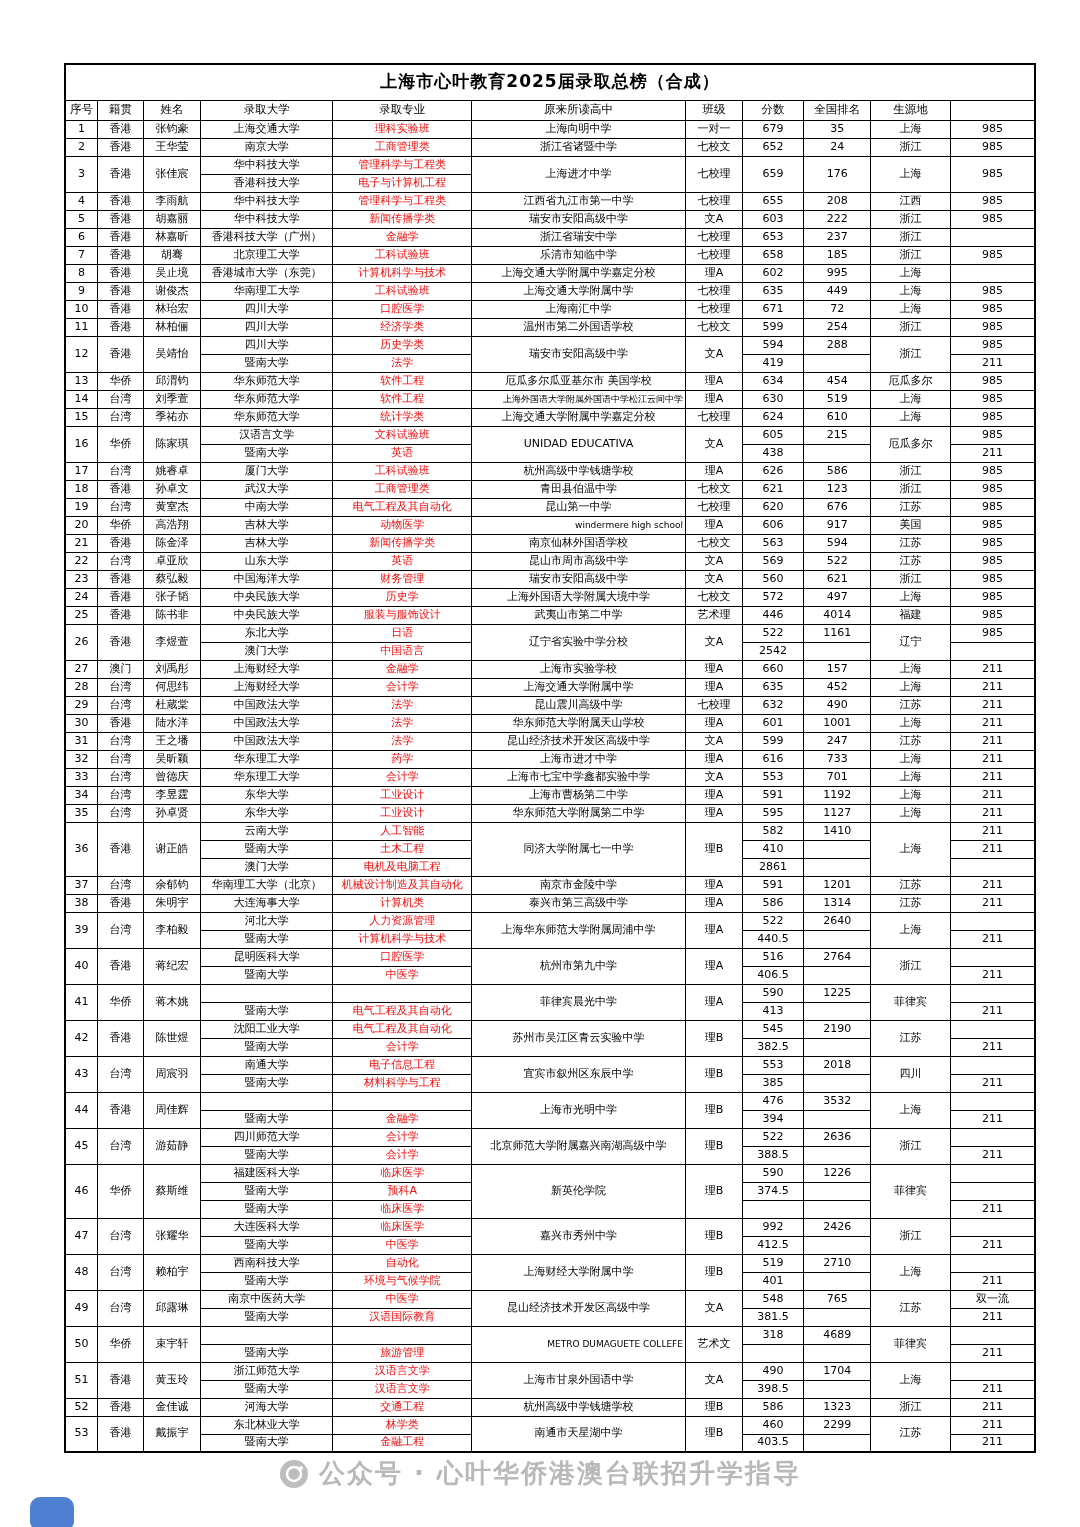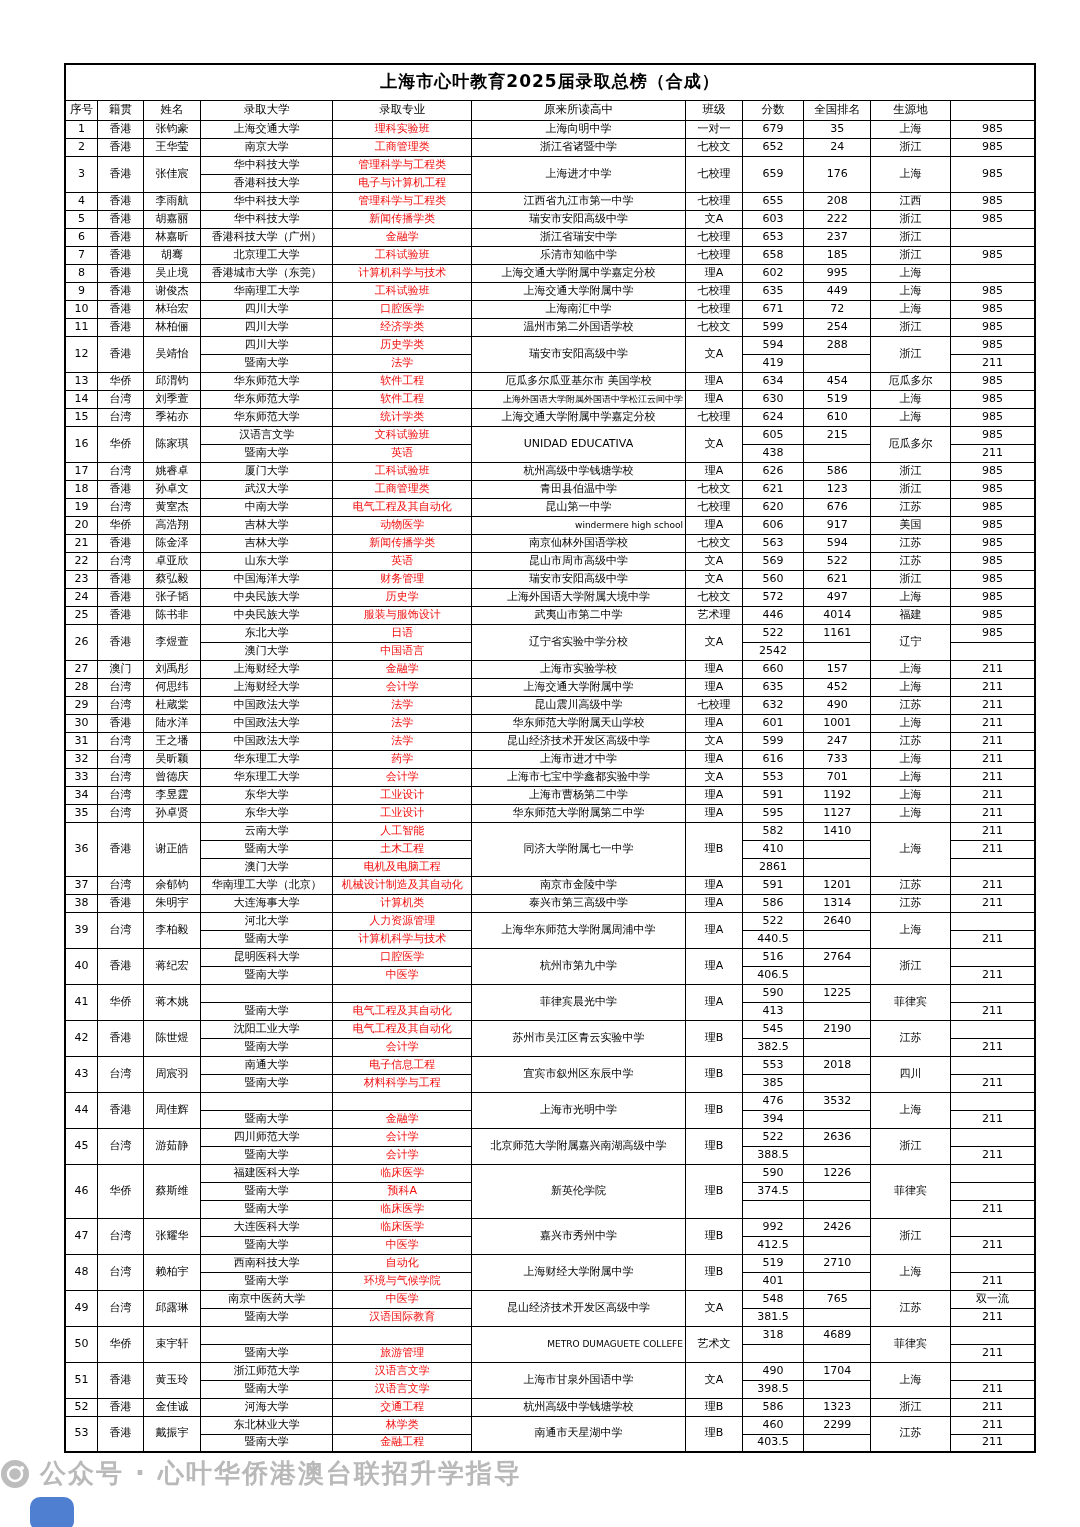--- a/index.html
+++ b/index.html
@@ -18,21 +18,21 @@
     border: 1px solid #000; text-align: center; vertical-align: middle;
     font-size: 11px; line-height: 1.15; padding: 1px 2px; height: 18px;
     font-weight: normal; overflow: hidden; white-space: nowrap;
   }
   .title-cell { font-size: 17px; font-weight: bold; height: 36px; letter-spacing: 1px; }
   thead tr.cols th { height: 20px; font-size: 11.5px; text-align: center; }
   td.major { color: #f20d0d; }
   td.xs { font-size: 9px; text-align: right; }
   .watermark {
     position: absolute; top: 1456px; left: 0; width: 1080px;
-    color: #b9b9b9; font-size: 26px; font-weight: bold;
+    text-align: center; color: #b9b9b9; font-size: 26px; font-weight: bold;
     letter-spacing: 2px;
   }
   .watermark svg { vertical-align: -7px; margin-right: 10px; }
   .corner-logo {
     position: absolute; top: 1497px; left: 30px; width: 44px; height: 34px;
     border-radius: 10px; background: #4e7fd0;
   }
 </style>
 </head>
 <body>

